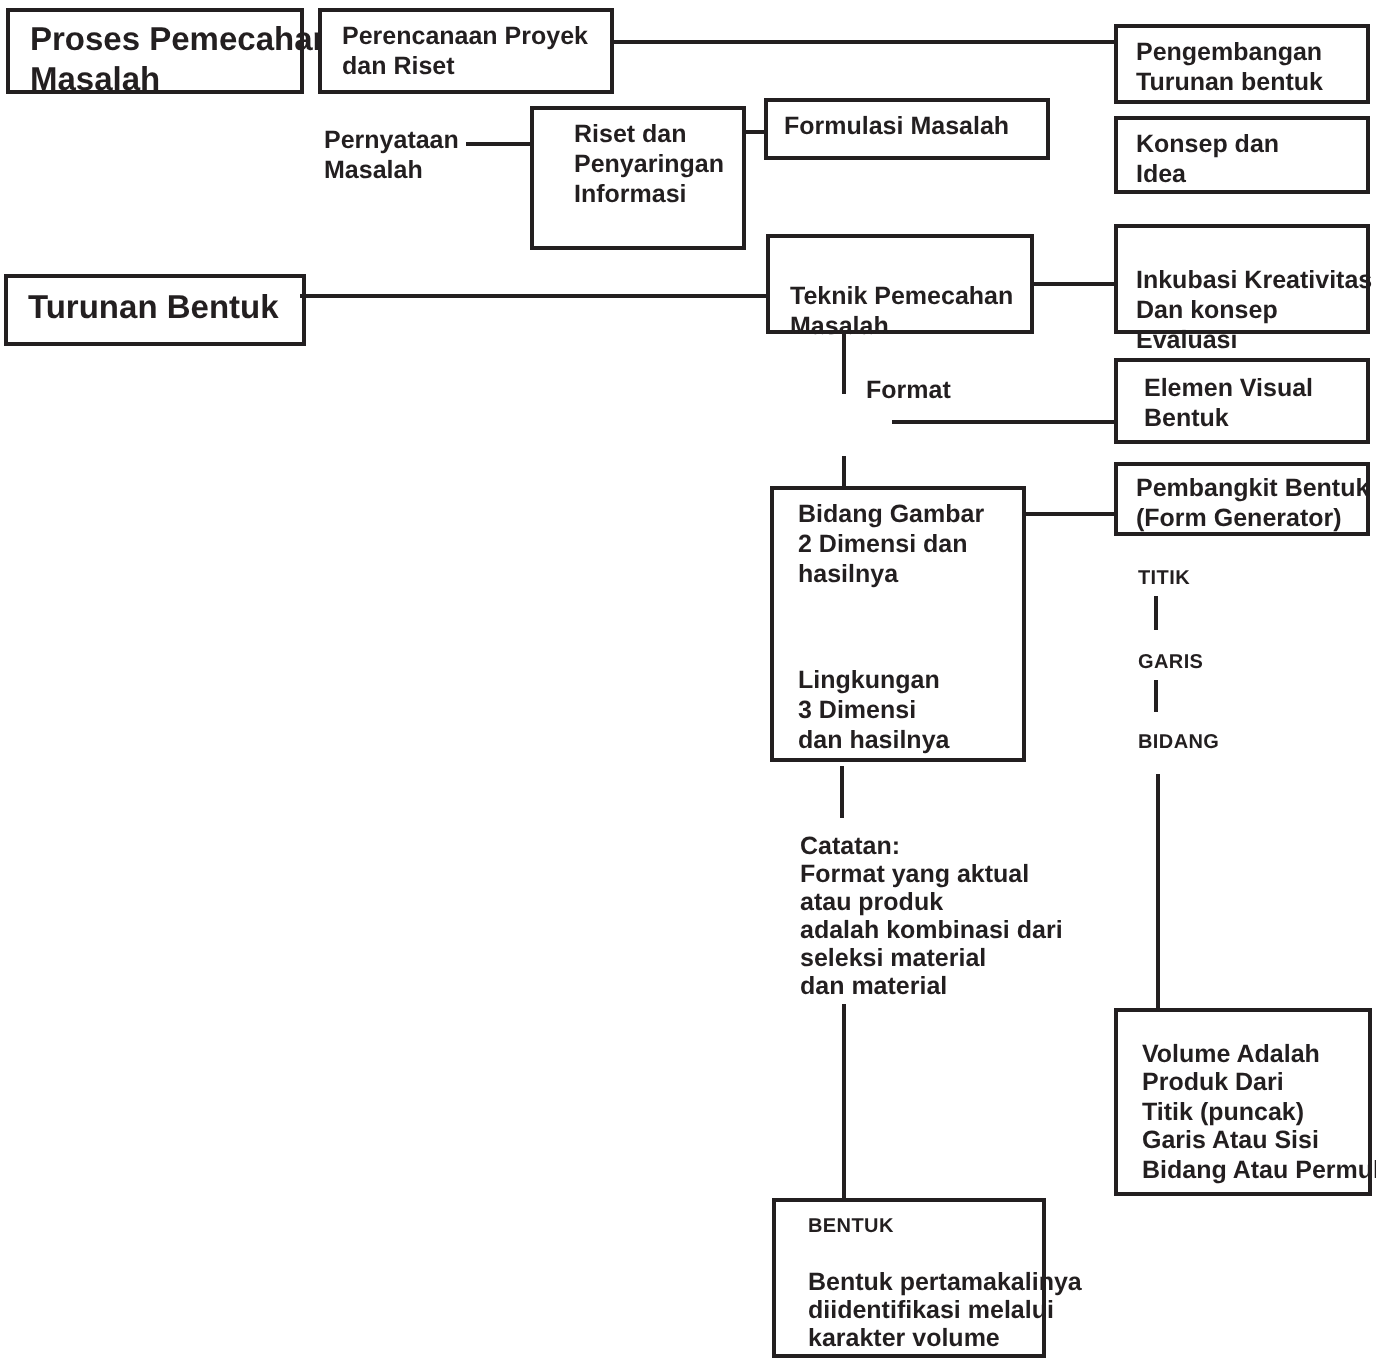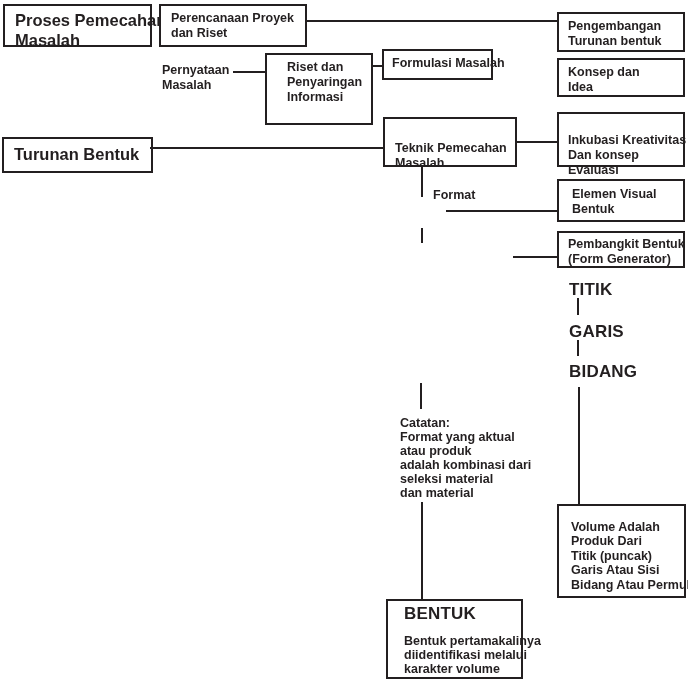--- a/index.html
+++ b/index.html
@@ -17,21 +17,21 @@
     overflow: hidden;
   }
   .box {
     position: absolute;
     border: 2px solid #231f20;
     background: #ffffff;
   }
   .lbl { position: absolute; }
   .ln { display: block; white-space: nowrap; }
   .big { font-size: 16.5px; line-height: 20px; }
-  .caps { font-size: 17px; letter-spacing: 0.2px; }
+  .caps { font-size: 10px; letter-spacing: 0.2px; }
   .lh14 .ln { line-height: 14px; }
   .lh144 .ln { line-height: 14.4px; }
   .hl { position: absolute; height: 2px; background: #231f20; }
   .vl { position: absolute; width: 2px; background: #231f20; }
   .gap { margin-top: 38px; }
   .b-body { margin-top: 13px; }
 </style>
 </head>
 <body>
 
@@ -56,21 +56,21 @@
     <span class="ln">Pernyataan</span>
     <span class="ln">Masalah</span>
   </div>
 
   <div class="box" style="left:265px;top:53px;width:108px;height:72px;padding:5px 0 5px 20px;">
     <span class="ln">Riset dan</span>
     <span class="ln">Penyaringan</span>
     <span class="ln">Informasi</span>
   </div>
 
-  <div class="box" style="left:382px;top:49px;width:111px;height:31px;padding:5px 8px;">
+  <div class="box" style="left:382px;top:49px;width:143px;height:31px;padding:5px 8px;">
     <span class="ln">Formulasi Masalah</span>
   </div>
 
   <div class="box" style="left:557px;top:58px;width:128px;height:39px;padding:5px 9px;">
     <span class="ln">Konsep dan</span>
     <span class="ln">Idea</span>
   </div>
 
   <div class="box big" style="left:2px;top:137px;width:151px;height:36px;padding:5px 10px;">
     <span class="ln">Turunan Bentuk</span>
@@ -89,20 +89,32 @@
 
   <div class="lbl" style="left:401px;top:188px;padding-left:32px;">
     <span class="ln">Format</span>
   </div>
 
   <div class="box" style="left:557px;top:179px;width:128px;height:43px;padding:6px 13px;">
     <span class="ln">Elemen Visual</span>
     <span class="ln">Bentuk</span>
   </div>
 
+  <div class="box" style="left:385px;top:243px;width:128px;height:138px;padding:5px 12px;">
+    <div>
+      <span class="ln">Bidang Gambar</span>
+      <span class="ln">2 Dimensi dan</span>
+      <span class="ln">hasilnya</span>
+    </div>
+    <div class="gap">
+      <span class="ln">Lingkungan</span>
+      <span class="ln">3 Dimensi</span>
+      <span class="ln">dan hasilnya</span>
+    </div>
+  </div>
 
   <div class="box" style="left:557px;top:231px;width:128px;height:37px;padding:4px 9px;">
     <span class="ln">Pembangkit Bentuk</span>
     <span class="ln">(Form Generator)</span>
   </div>
 
   <div class="lbl caps" style="left:569px;top:282px;">
     <span class="ln">TITIK</span>
   </div>
 

